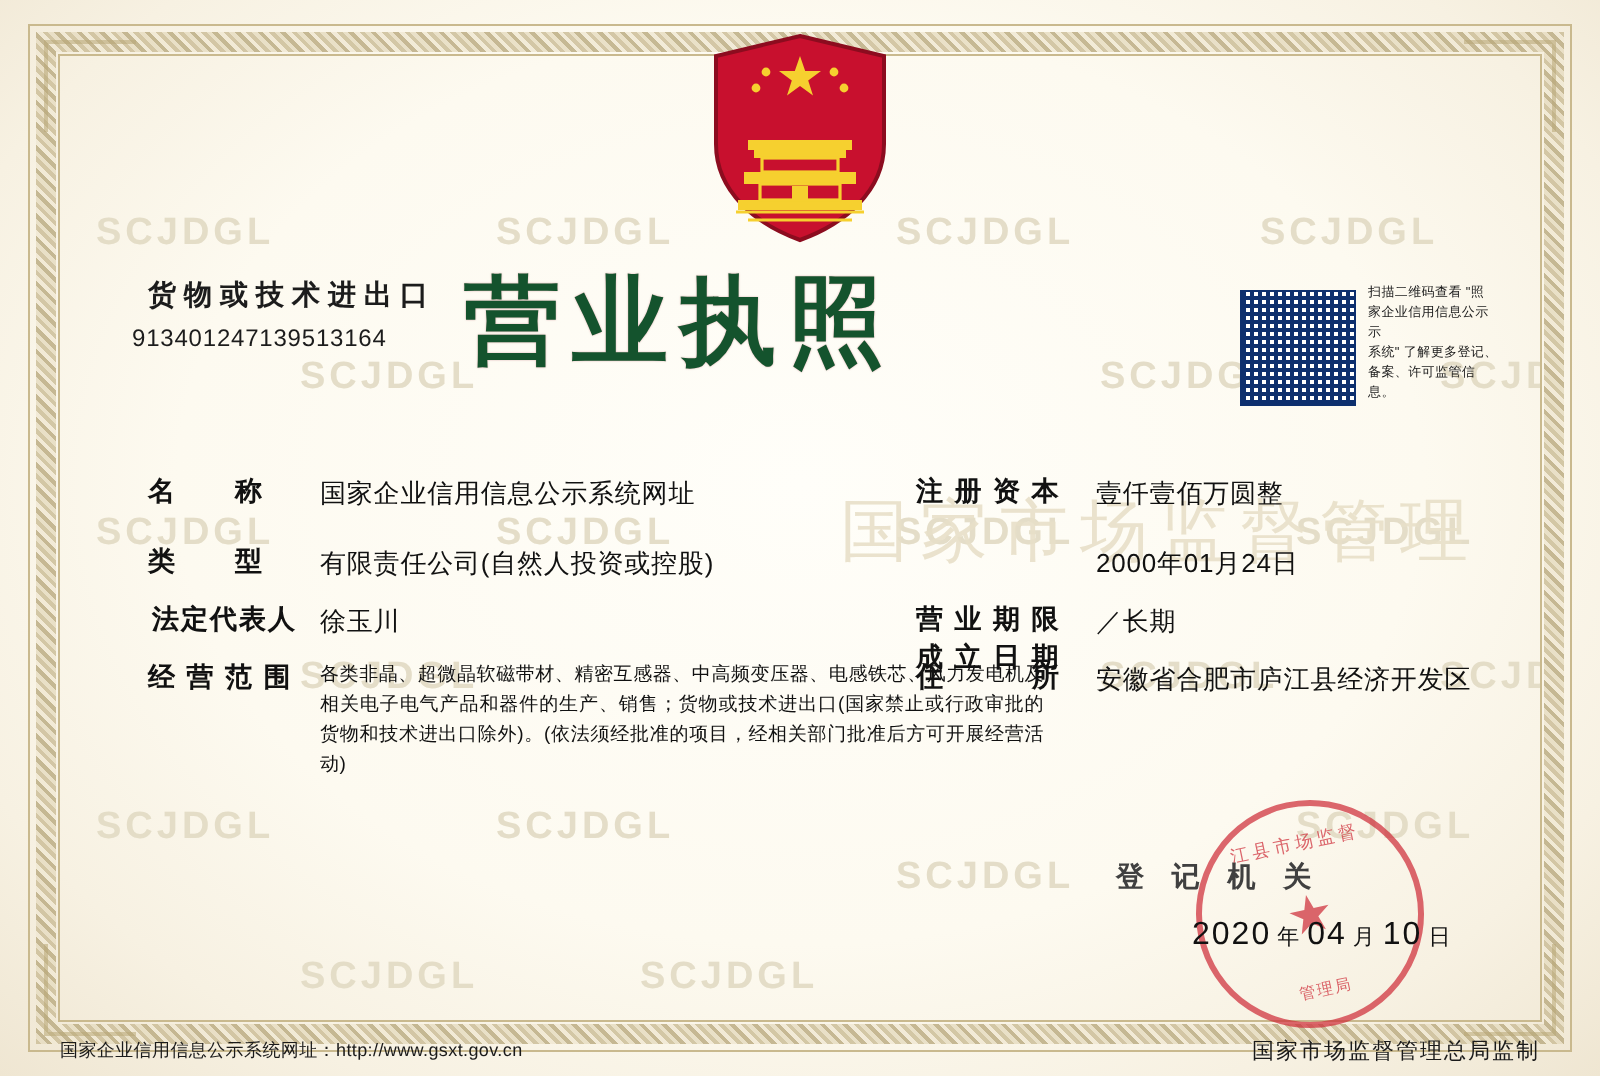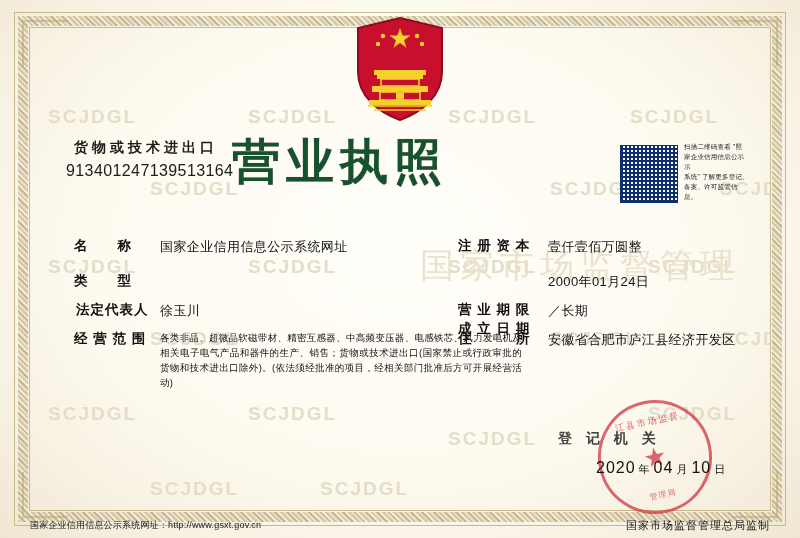--- a/index.html
+++ b/index.html
@@ -103,21 +103,21 @@
     position: absolute;
     left: 74px; top: 139px;
     font-size: 14px;
     letter-spacing: 4px;
     color: #1c1c1c;
     font-weight: bold;
   }
   .credit-code {
     position: absolute;
     left: 66px; top: 162px;
-    font-size: 16px;
+    font-size: 12px;
     letter-spacing: .4px;
     color: #1c1c1c;
   }
   .big-title {
     position: absolute;
     left: 232px; top: 130px;
     font-size: 48px;
     line-height: 64px;
     font-weight: bold;
     letter-spacing: 6px;
@@ -317,20 +317,21 @@
   <div class="qr"></div>
   <div class="qr-note" style="white-space:pre-line;">扫描二维码查看 "照
 家企业信用信息公示示
 系统" 了解更多登记、
 备案、许可监管信息。</div>
 
   <div class="field-label" style="left:74px; top:237px;">名　　称</div>
   <div class="field-value" style="left:160px; top:238px;">国家企业信用信息公示系统网址</div>
 
   <div class="field-label" style="left:74px; top:272px;">类　　型</div>
+  <div class="field-value" style="left:160px; top:273px;">有限责任公司(自然人投资或控股)</div>
 
   <div class="field-label" style="left:76px; top:301px;text-align:center;">法定代表人</div>
   <div class="field-value" style="left:160px; top:302px;">徐玉川</div>
 
   <div class="field-label" style="left:74px; top:330px;">经 营 范 围</div>
   <div class="scope-value">各类非晶、超微晶软磁带材、精密互感器、中高频变压器、电感铁芯、风力发电机及相关电子电气产品和器件的生产、销售；货物或技术进出口(国家禁止或行政审批的货物和技术进出口除外)。(依法须经批准的项目，经相关部门批准后方可开展经营活动)</div>
 
   <div class="field-label" style="left:458px; top:237px;">注 册 资 本</div>
   <div class="field-value" style="left:548px; top:238px;">壹仟壹佰万圆整</div>
 

